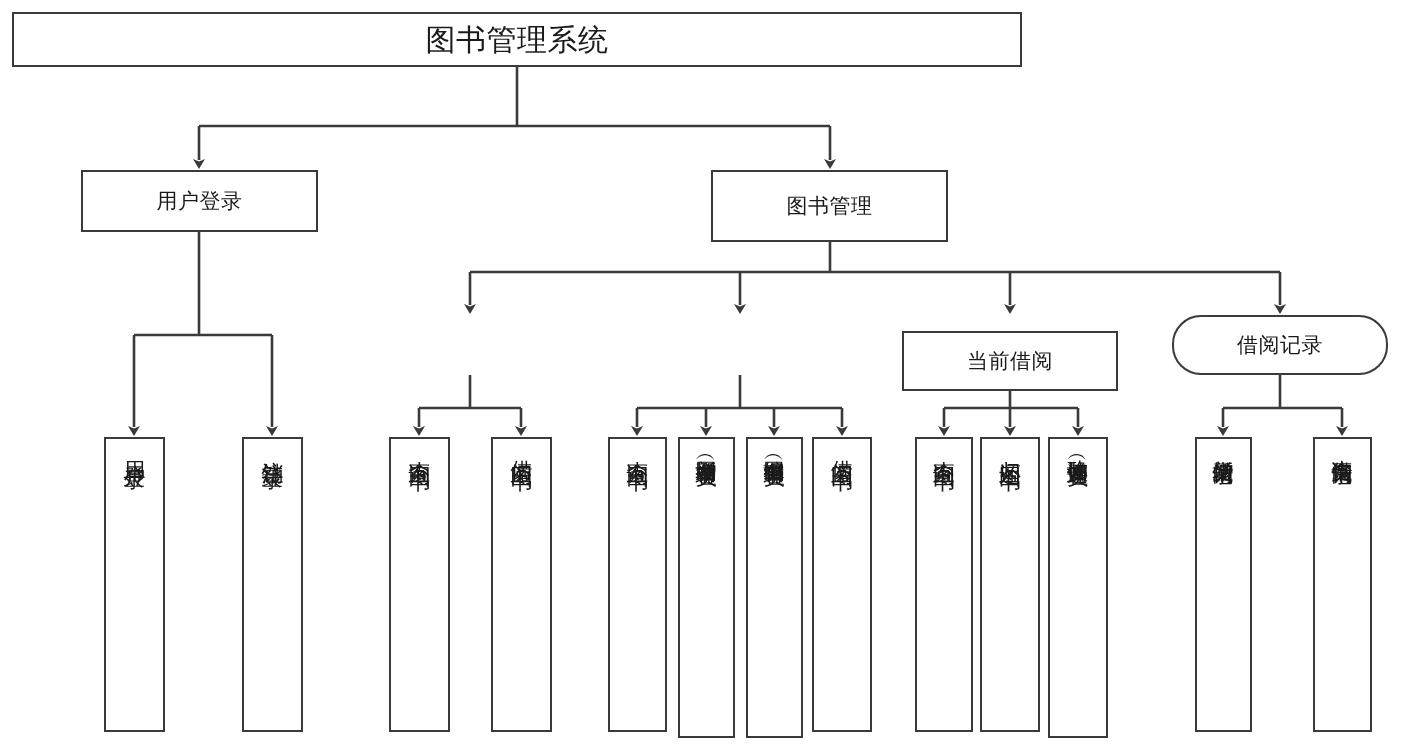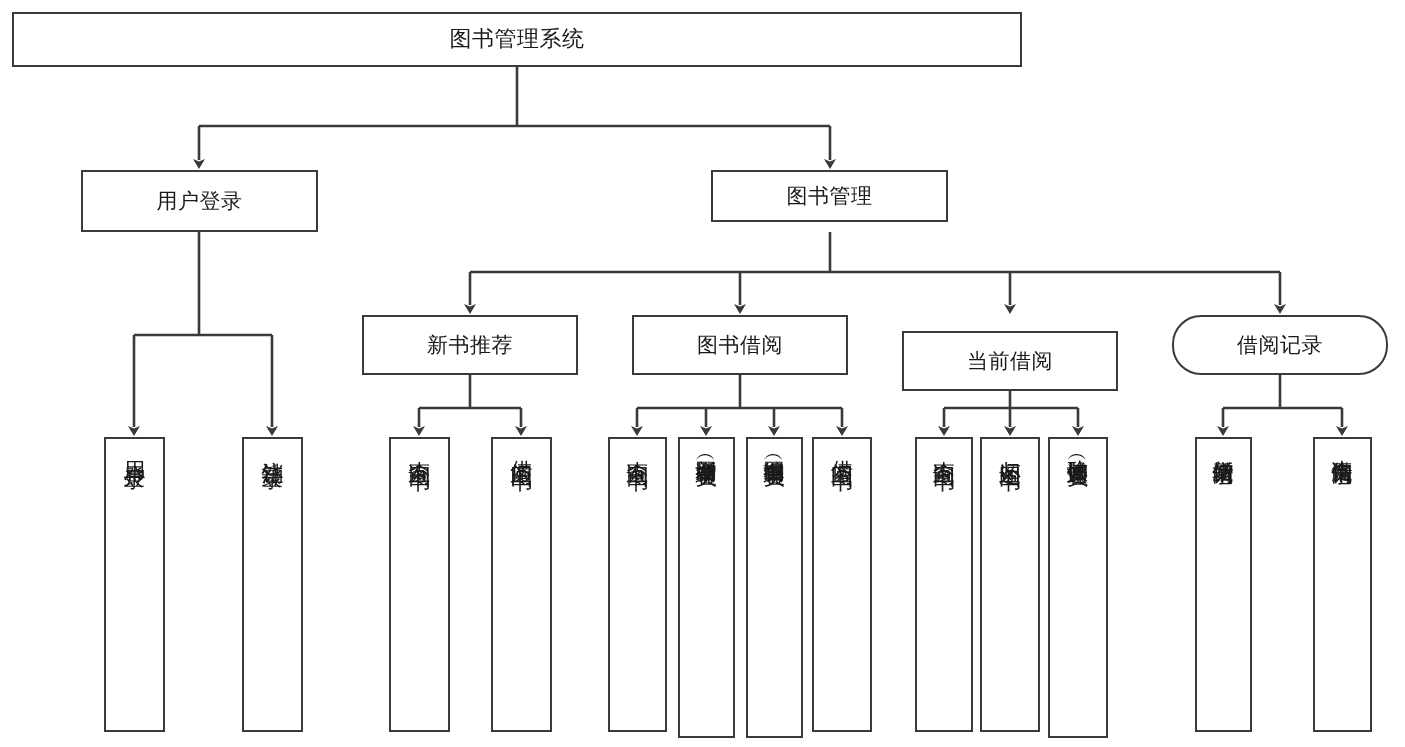--- a/index.html
+++ b/index.html
@@ -39,21 +39,21 @@
     text-align: center;
     line-height: 1.12;
     letter-spacing: 0.5px;
   }
   
   .node.h .lbl {
     font-size: 21px;
     white-space: nowrap;
   }
   .node.root .lbl {
-    font-size: 22px;
+    font-size: 30px;
     text-align: right;
   }
   
   .node.v {
     align-items: flex-start;
     justify-content: center;
     padding-top: 4px;
   }
   .node.v .lbl {
     writing-mode: vertical-rl;
@@ -133,30 +133,24 @@
     </g>
   </svg>
 
   <div class="node h root" style="left:12px; top:12px; width:1010px; height:55px;">
     <span class="lbl">图书管理系统</span>
   </div>
 
   <div class="node h" style="left:81px; top:170px; width:237px; height:62px;">
     <span class="lbl">用户登录</span>
   </div>
-  <div class="node h" style="left:711px; top:170px; width:237px; height:52px;">
+  <div class="node h" style="left:711px; top:170px; width:237px; height:72px;">
     <span class="lbl">图书管理</span>
   </div>
 
-  <div class="node h" style="left:362px; top:315px; width:216px; height:60px;">
-    <span class="lbl">新书推荐</span>
-  </div>
-  <div class="node h" style="left:632px; top:315px; width:216px; height:60px;">
-    <span class="lbl">图书借阅</span>
-  </div>
   <div class="node h" style="left:902px; top:315px; width:216px; height:60px;margin-top:16px;">
     <span class="lbl">当前借阅</span>
   </div>
   <div class="node h" style="left:1172px; top:315px; width:216px; height:60px;border-radius:29px;">
     <span class="lbl">借阅记录</span>
   </div>
 
   <div class="node v" style="left:104px; top:437px; width:61px; height:295px;">
     <span class="lbl">用户登录</span>
   </div>

